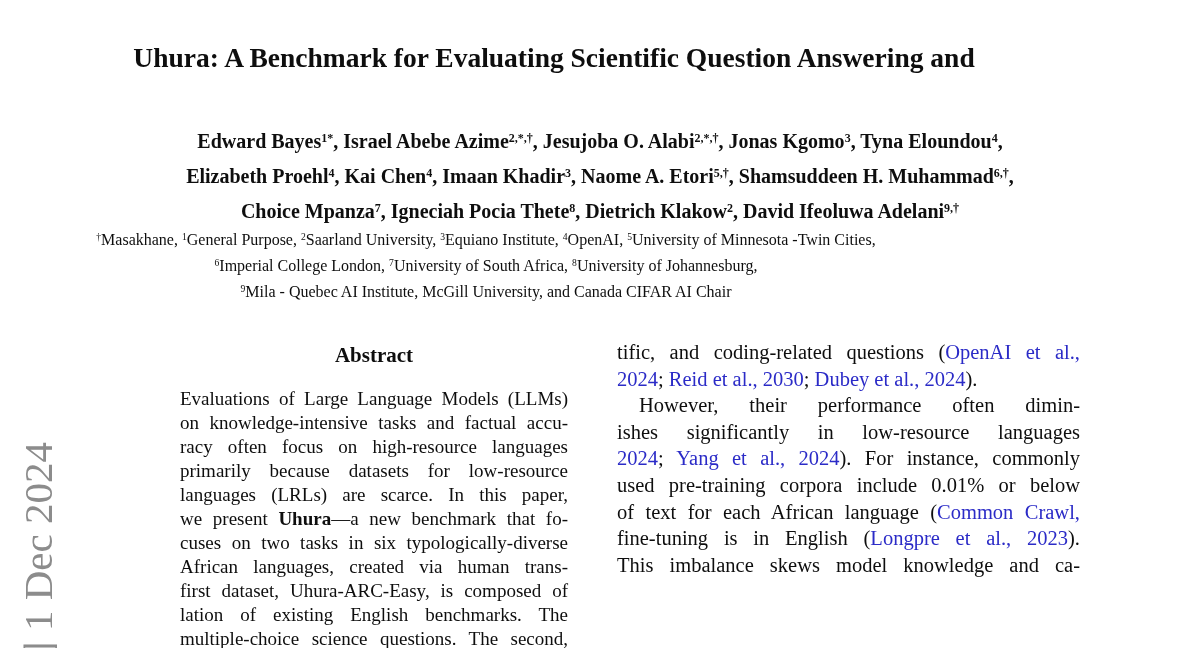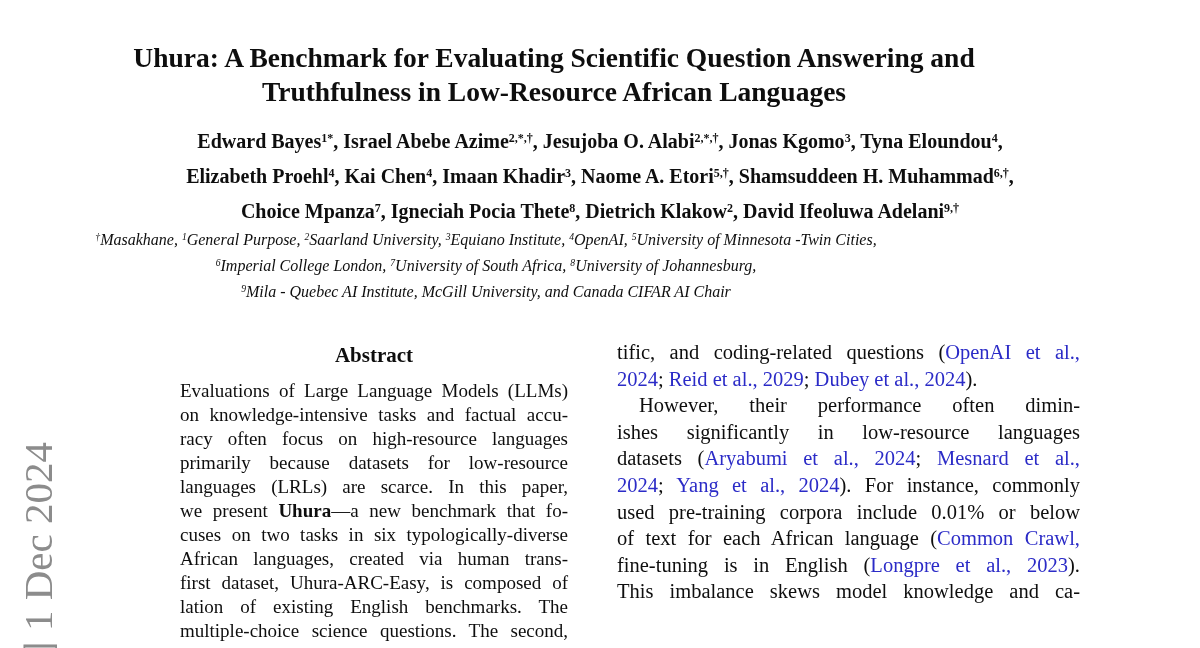--- a/index.html
+++ b/index.html
@@ -23,28 +23,28 @@
     text-align: center; font-weight: bold;
     font-size: 27.5px; line-height: 34px;
   }
 
   .authors {
     position: absolute; top: 124px; left: 0; width: 1200px;
     font-weight: bold; font-size: 20px; line-height: 35px;
   }
   .affils {
     position: absolute; top: 227px; left: 0; width: 972px;
-    font-size: 16px; line-height: 26px; font-style: italic;
+    font-size: 16px; line-height: 26px;
   }
   .center .line { text-align: center; }
 
   .col-left { position: absolute; left: 180px; top: 343px; width: 388px; }
   .abstract-heading {
     text-align: center; font-weight: bold;
-    font-size: 21px; line-height: 24px; margin-bottom: 12px;
+    font-size: 21px; line-height: 24px; margin-bottom: 20px;
   }
   .abstract .line { font-size: 19px; line-height: 24px; }
 
   .col-right { position: absolute; left: 617px; top: 339px; width: 463px; }
   .body-text .line { font-size: 20.5px; line-height: 26.6px; }
 
   .abstract .line, .body-text .line {
     text-align: justify;
     text-align-last: justify;
     white-space: normal;
@@ -58,21 +58,20 @@
 </style>
 </head>
 <body>
 
 <div class="page">
 
   <div class="stamp">] 1 Dec 2024</div>
 
   <div class="title-block">
     <div>Uhura: A Benchmark for Evaluating Scientific Question Answering and</div>
-    <div>Truthfulness in Low-Resource African Languages</div>
   </div>
 
   <div class="authors center">
       <div class="line"><span>Edward Bayes</span><span class="sup">1*</span><span>, Israel Abebe Azime</span><span class="sup">2,*,†</span><span>, Jesujoba O. Alabi</span><span class="sup">2,*,†</span><span>, Jonas Kgomo</span><span class="sup">3</span><span>, Tyna Eloundou</span><span class="sup">4</span><span>,</span></div>
       <div class="line"><span>Elizabeth Proehl</span><span class="sup">4</span><span>, Kai Chen</span><span class="sup">4</span><span>, Imaan Khadir</span><span class="sup">3</span><span>, Naome A. Etori</span><span class="sup">5,†</span><span>, Shamsuddeen H. Muhammad</span><span class="sup">6,†</span><span>,</span></div>
       <div class="line"><span>Choice Mpanza</span><span class="sup">7</span><span>, Igneciah Pocia Thete</span><span class="sup">8</span><span>, Dietrich Klakow</span><span class="sup">2</span><span>, David Ifeoluwa Adelani</span><span class="sup">9,†</span></div>
     </div>
 
   <div class="affils center">
       <div class="line"><span class="sup">†</span><span>Masakhane, </span><span class="sup">1</span><span>General Purpose, </span><span class="sup">2</span><span>Saarland University, </span><span class="sup">3</span><span>Equiano Institute, </span><span class="sup">4</span><span>OpenAI, </span><span class="sup">5</span><span>University of Minnesota -Twin Cities,</span></div>
@@ -92,24 +91,23 @@
         <div class="line"><span>cuses on two tasks in six typologically-diverse</span></div>
         <div class="line"><span>African languages, created via human trans-</span></div>
         <div class="line"><span>first dataset, Uhura-ARC-Easy, is composed of</span></div>
         <div class="line"><span>lation of existing English benchmarks. The</span></div>
         <div class="line"><span>multiple-choice science questions. The second,</span></div>
       </div>
   </div>
 
   <div class="col-right body-text">
       <div class="line"><span>tific, and coding-related questions (</span><span class="cite">OpenAI et al.,</span></div>
-      <div class="line end"><span class="cite">2024</span><span>; </span><span class="cite">Reid et al., 2029</span><span>; </span><span class="cite">Dubey et al., 2024</span><span>).</span></div>
+      <div class="line end"><span class="cite">2024</span><span>; </span><span class="cite">Reid et al., 2030</span><span>; </span><span class="cite">Dubey et al., 2024</span><span>).</span></div>
       <div class="line indent"><span>However, their performance often dimin-</span></div>
       <div class="line"><span>ishes significantly in low-resource languages</span></div>
-      <div class="line"><span>datasets (</span><span class="cite">Aryabumi et al., 2024</span><span>; </span><span class="cite">Mesnard et al.,</span></div>
       <div class="line"><span class="cite">2024</span><span>; </span><span class="cite">Yang et al., 2024</span><span>). For instance, commonly</span></div>
       <div class="line"><span>used pre-training corpora include 0.01% or below</span></div>
       <div class="line"><span>of text for each African language (</span><span class="cite">Common Crawl,</span></div>
       <div class="line"><span>fine-tuning is in English (</span><span class="cite">Longpre et al., 2023</span><span>).</span></div>
       <div class="line"><span>This imbalance skews model knowledge and ca-</span></div>
     </div>
 
 </div>
 
 </body></html>

